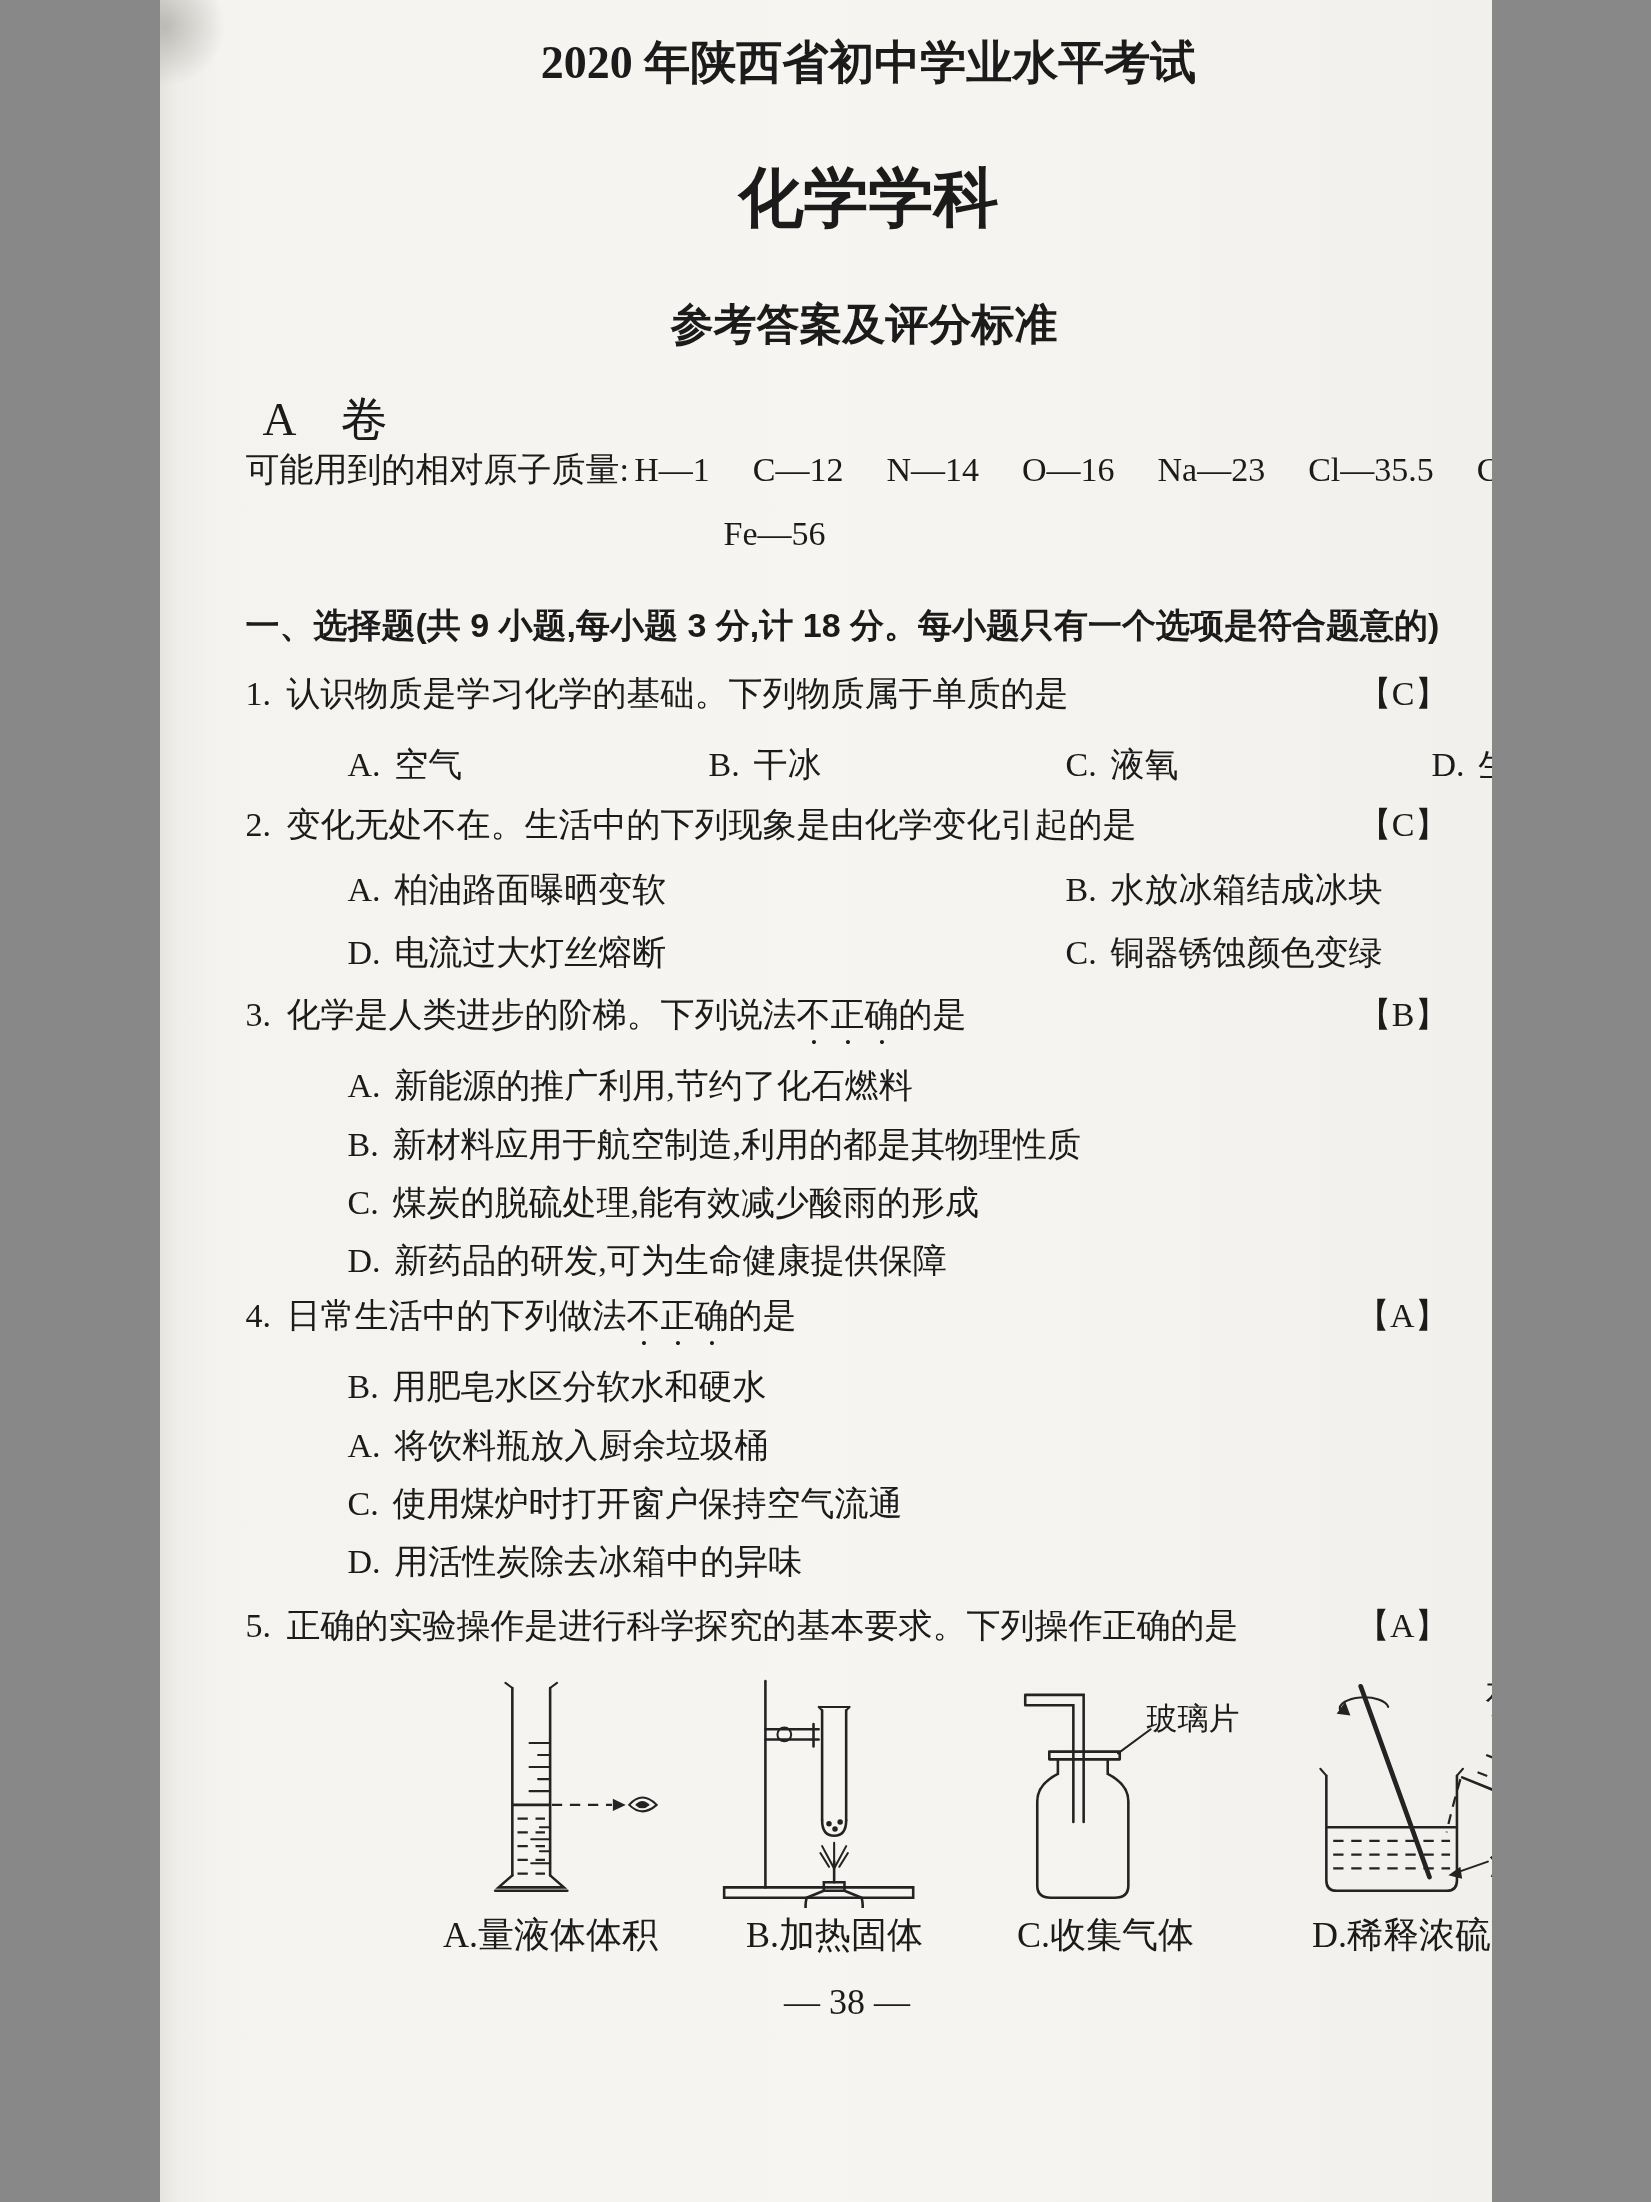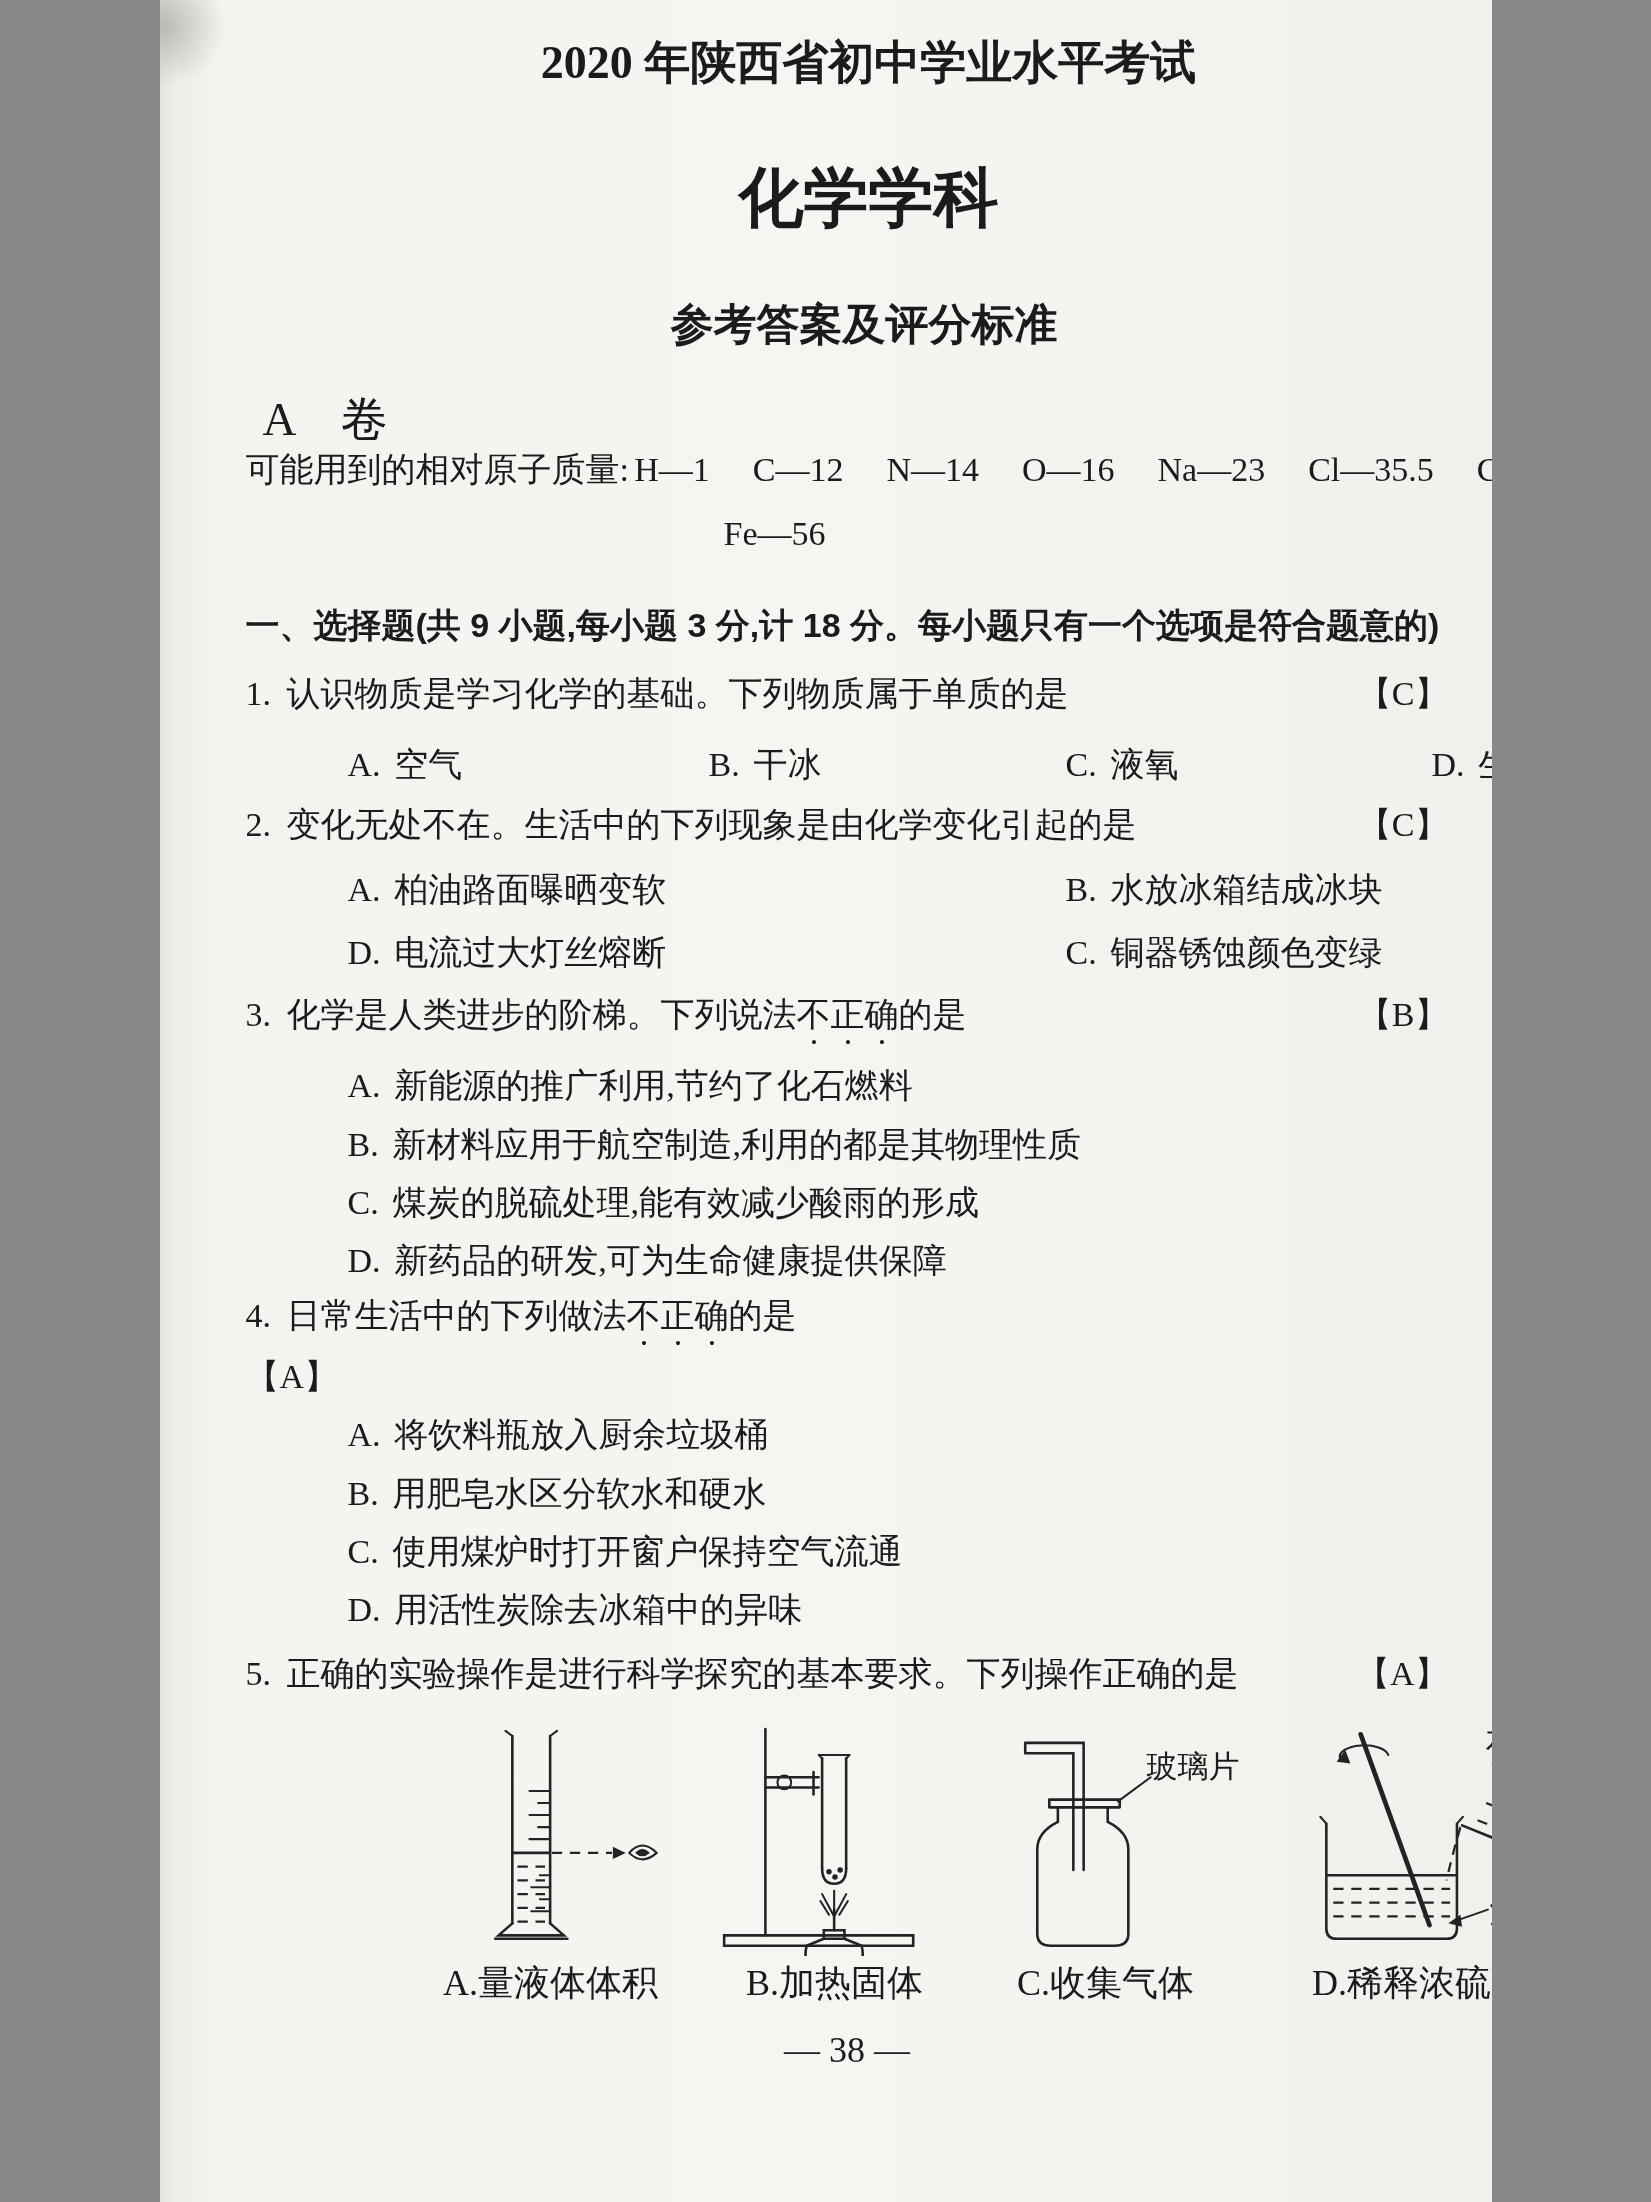--- a/index.html
+++ b/index.html
@@ -36,21 +36,21 @@
   .qrow .stem{white-space:nowrap;}
   .qnum{margin-right:15.5px;}
   .answer{white-space:nowrap;}
 
   .m-q1stem{margin-top:20.6px;}
   .m-q1opts{margin-top:22.4px;}
   .m-q2stem{margin-top:12px;}
   .m-q2opts{margin-top:17px;}
   .m-q3stem{margin-top:13.8px;}
   .m-q3opts{margin-top:10.3px;}
-  .m-q4stem{margin-top:6.9px;flex-direction:column;}
+  .m-q4stem{margin-top:6.9px;}
   .m-q4opts{margin-top:10.3px;}
   .m-q5stem{margin-top:15.5px;}
 
   .opts{font-size:34px;line-height:48px;margin-left:102px;}
   .opts-4{display:grid;grid-template-columns:361px 357px 366px auto;}
   .opts-2{display:grid;grid-template-columns:718px auto;row-gap:15.5px;}
   .opts-1{display:grid;grid-template-columns:auto;row-gap:10.3px;justify-content:start;}
   .opt{white-space:nowrap;}
   .olabel{margin-right:13.8px;}
 
@@ -147,22 +147,22 @@
     <span class="opt"><span class="olabel">D.</span><span>新药品的研发,可为生命健康提供保障</span></span>
   </div>
 
   <div class="qrow m-q4stem">
     <div class="stem">
       <span class="qnum">4.</span><span>日常生活中的下列做法</span><span class="em">不正确</span><span>的是</span>
     </div>
     <div class="answer">【A】</div>
   </div>
   <div class="opts opts-1 m-q4opts">
+    <span class="opt"><span class="olabel">B.</span><span>用肥皂水区分软水和硬水</span></span>
     <span class="opt"><span class="olabel">A.</span><span>将饮料瓶放入厨余垃圾桶</span></span>
-    <span class="opt"><span class="olabel">B.</span><span>用肥皂水区分软水和硬水</span></span>
     <span class="opt"><span class="olabel">C.</span><span>使用煤炉时打开窗户保持空气流通</span></span>
     <span class="opt"><span class="olabel">D.</span><span>用活性炭除去冰箱中的异味</span></span>
   </div>
 
   <div class="qrow m-q5stem">
     <div class="stem">
       <span class="qnum">5.</span><span>正确的实验操作是进行科学探究的基本要求。下列操作正确的是</span>
     </div>
     <div class="answer">【A】</div>
   </div>

